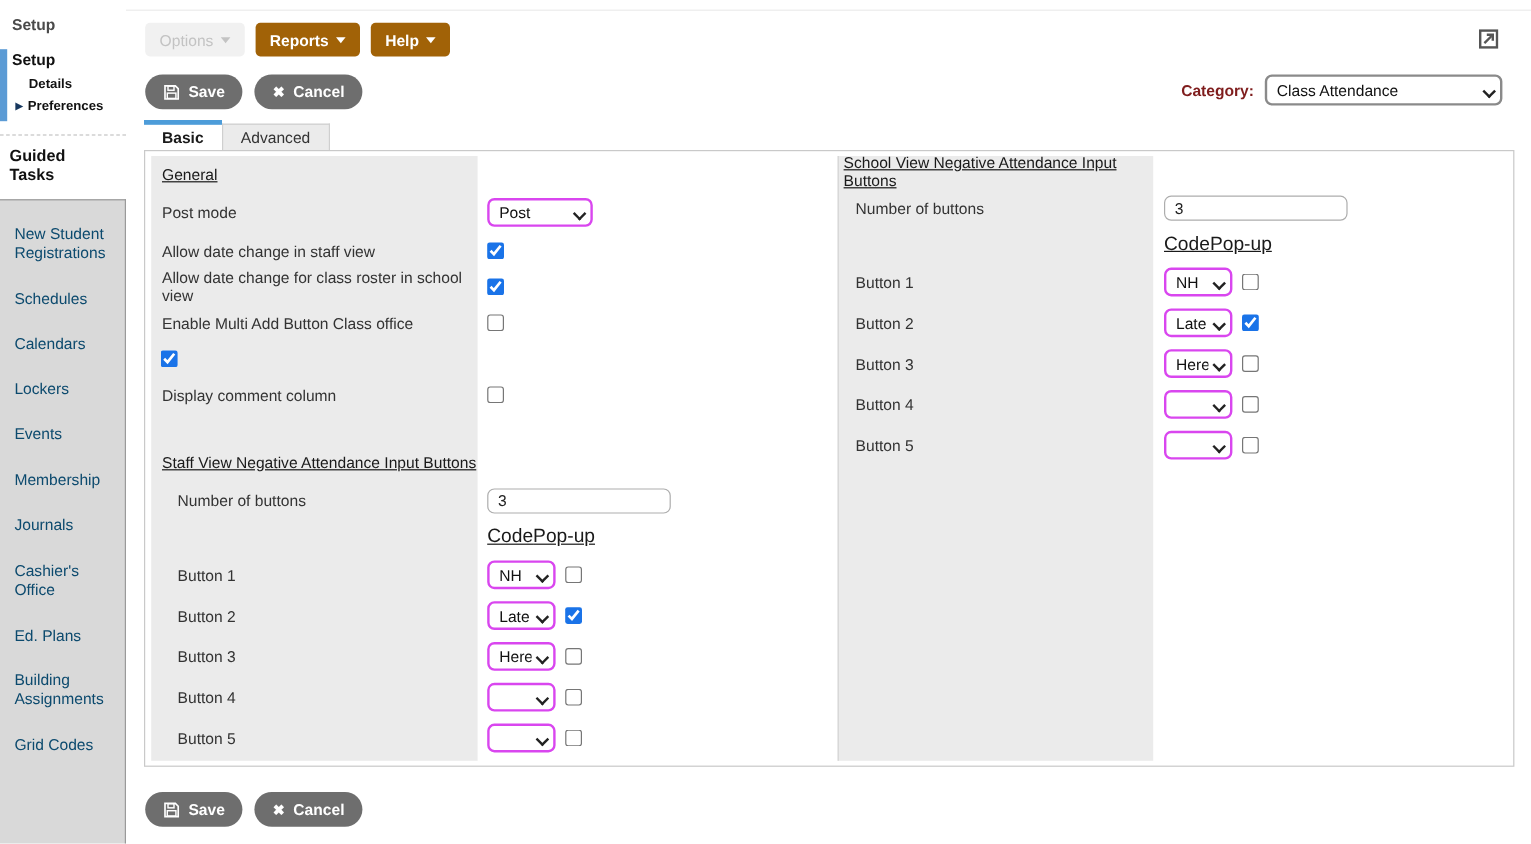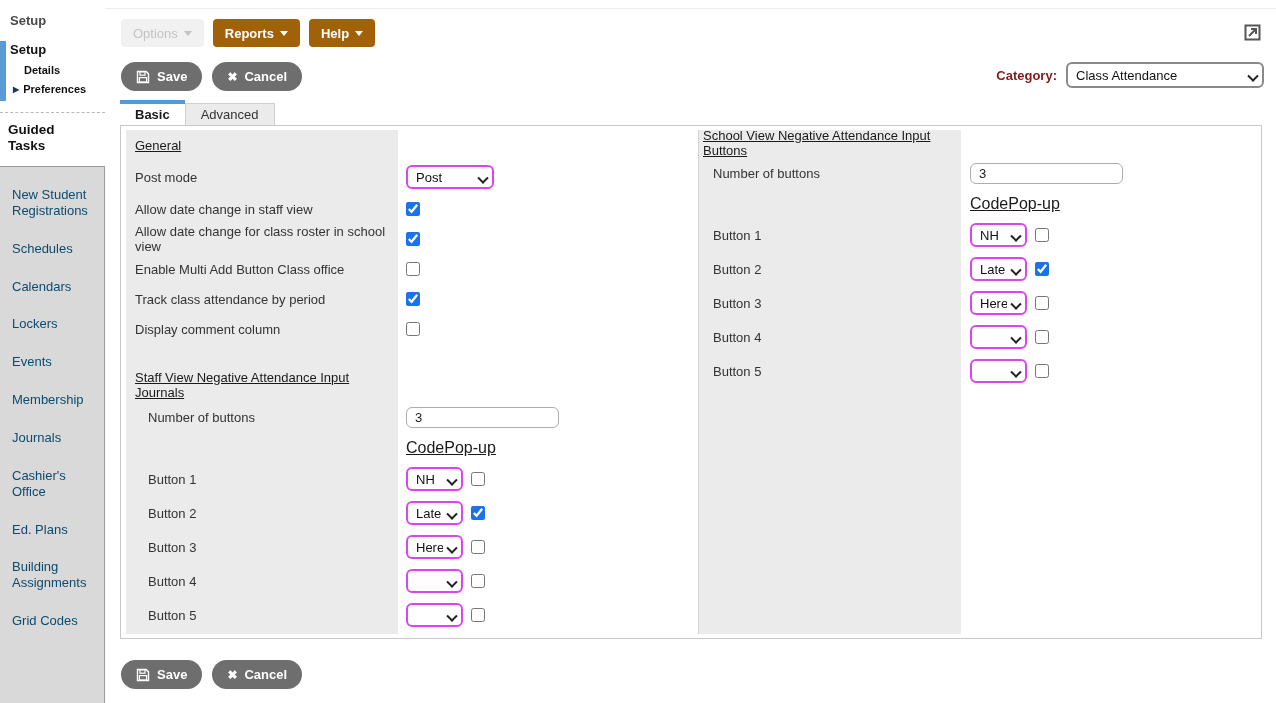--- a/index.html
+++ b/index.html
@@ -18,21 +18,21 @@
   .setup-sub { font-weight:bold; font-size:11px; color:#111; margin:7px 0 0 14px; cursor:pointer; }
   .setup-sub.pref { margin-left:3px; }
   .tri { display:inline-block; color:#17375e; font-size:8px; margin-right:4px; transform:translateY(-1px); }
   .dashed { border-top:1px dashed #b8b8b8; margin-top:11px; }
   .guided { font-weight:bold; font-size:13.5px; color:#111; line-height:1.22; padding:9px 28px 11px 8px; cursor:pointer; }
   .menu-panel { background:#d9d9d9; border-top:1px solid #9a9a9a; border-right:1px solid #9a9a9a;
     height:551px; padding-top:9px; }
   .menu-item { font-size:13px; color:#0c4a6e; line-height:1.22; padding:11px 10px 11px 12px; cursor:pointer; }
 
   
-  .main { position:absolute; left:105px; top:0; right:0; height:703px; }
+  .main { position:absolute; left:105px; top:0; right:12px; height:703px; }
 
   .toolbar { position:absolute; left:16px; top:19px; display:flex; gap:9px; }
   .btn { border:none; font-family:inherit; font-size:13px; height:28px; padding:0 12px;
     border-radius:4px; display:inline-flex; align-items:center; cursor:pointer; }
   .btn-disabled { background:#f1f1f1; color:#c3c3c3; cursor:default; }
   .btn-blue { background:#a16207; color:#fff; font-weight:bold; }
   .caret { display:inline-block; width:0; height:0; border-left:4px solid transparent;
     border-right:4px solid transparent; border-top:5px solid currentColor; margin-left:6px; }
 
   .expand-btn { position:absolute; right:15px; top:24px; width:17px; height:17px; background:none;
@@ -195,34 +195,33 @@
             <input type="checkbox" checked="" style="">
           </div>
         </div>
         <div class="frow" style="height: 30px;">
           <div class="lbl">Enable Multi Add Button Class office</div>
           <div class="ctrl">
             <input type="checkbox" style="">
           </div>
         </div>
         <div class="frow" style="height: 30px;">
-          <div class="lbl">Track class attendance by period</div>
           <div class="ctrl">
             <input type="checkbox" checked="" style="">
           </div>
         </div>
         <div class="frow" style="height: 30px;">
           <div class="lbl">Display comment column</div>
           <div class="ctrl">
             <input type="checkbox" style="">
           </div>
         </div>
         <div class="frow" style="height: 26px;"></div>
         <div class="frow" style="height: 30px;">
-          <div class="lbl"><span class="hdr-link">Staff View Negative Attendance Input Journals</span></div>
+          <div class="lbl"><span class="hdr-link">Staff View Negative Attendance Input Buttons</span></div>
         </div>
         <div class="frow" style="height: 34px;">
           <div class="lbl indent">Number of buttons</div>
           <div class="ctrl">
             <input class="num-input" type="text" value="3" style="">
           </div>
         </div>
         <div class="frow" style="height: 28px;">
           <div class="lbl"></div>
           <div class="ctrl" style="gap: 0px;">

